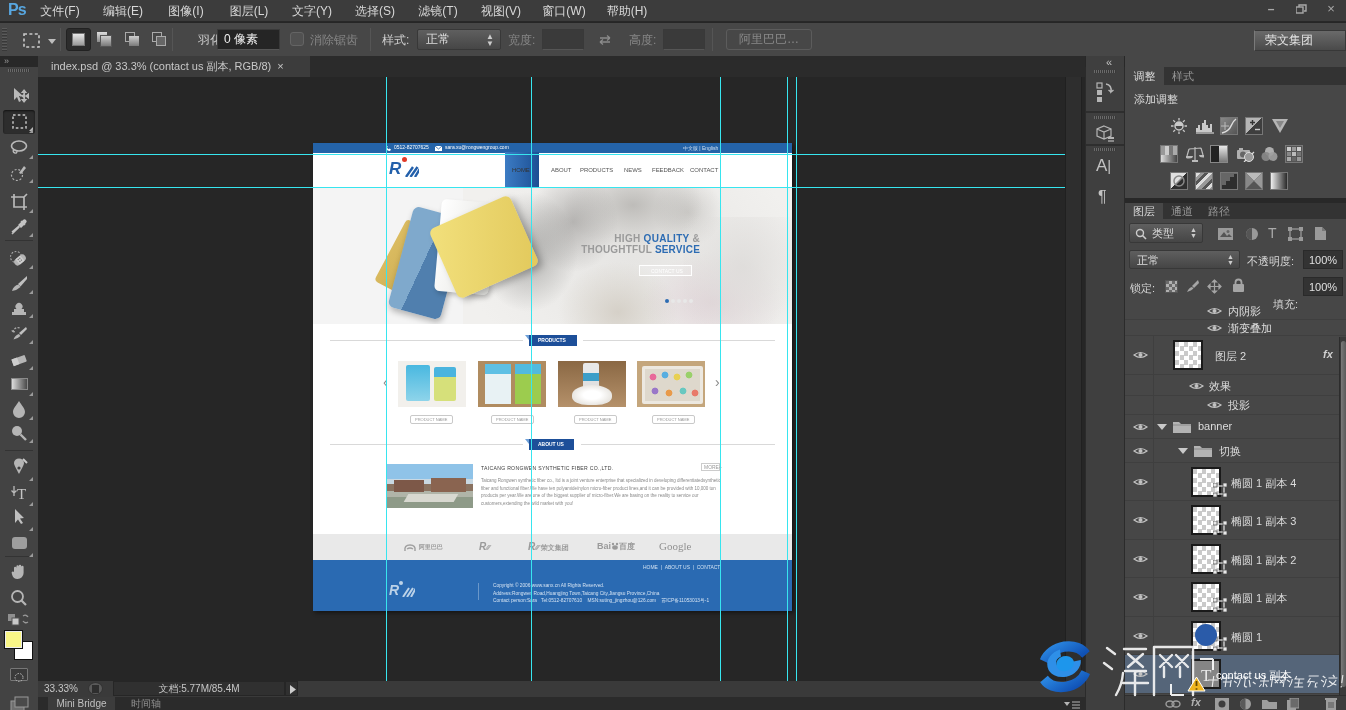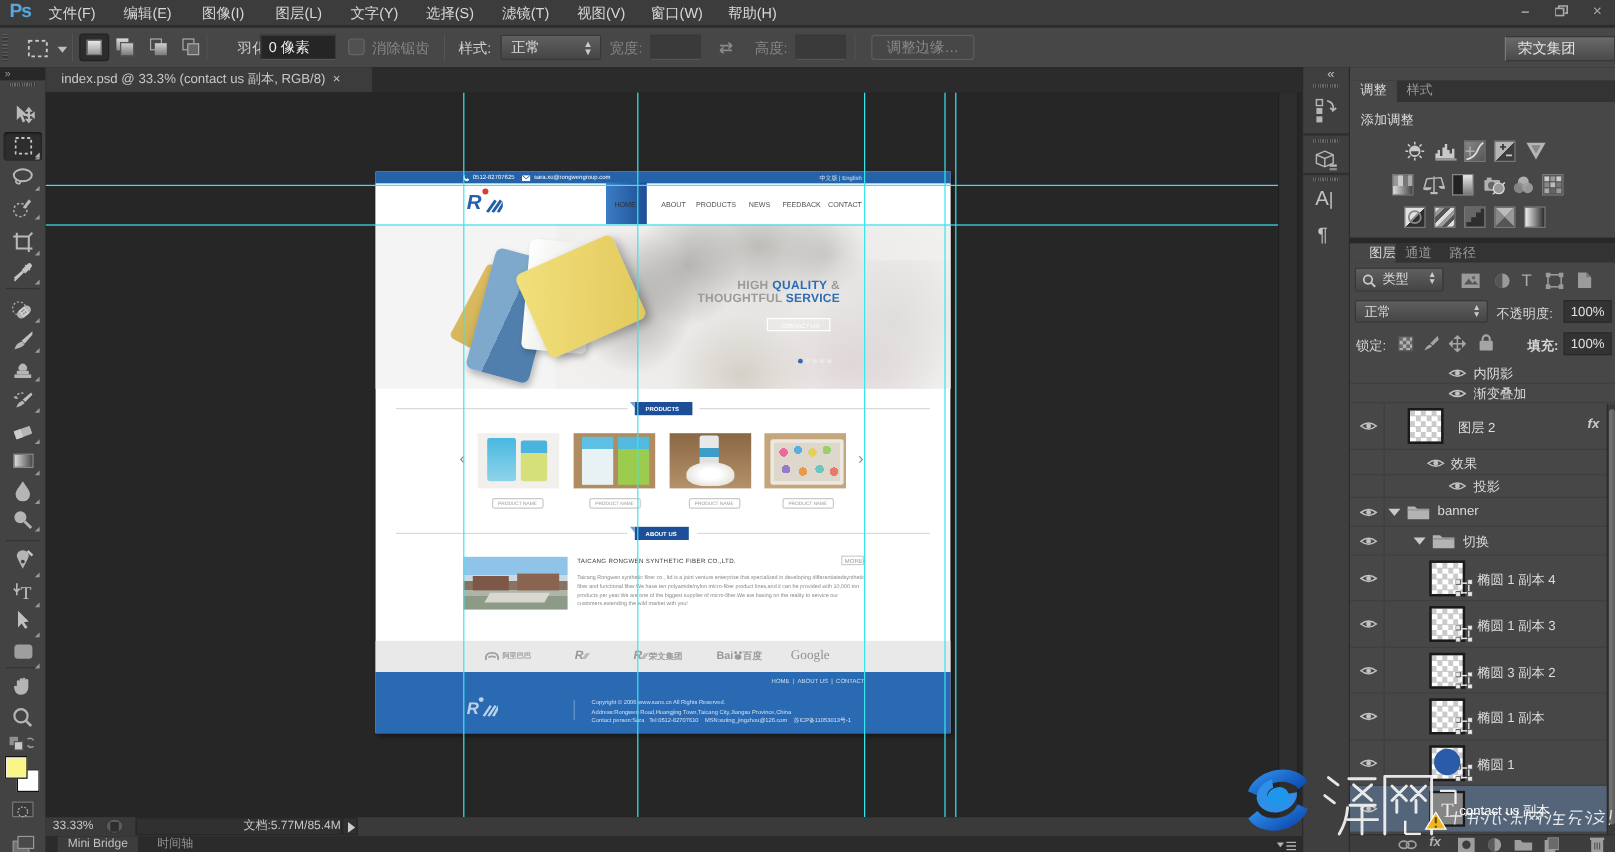--- a/index.html
+++ b/index.html
@@ -152,21 +152,21 @@
       <span style="position:absolute;right:6px;top:3px;font-size:8px;line-height:7px;color:#ccc;">▲<br>▼</span>
     </div>
     <div class="abs" style="left:508px;top:9px;color:#868686;">宽度:</div>
     <div class="darkinput" style="left:542px;top:6px;width:42px;height:21px;background:#3a3a3a;"></div>
     <svg class="abs" style="left:597px;top:11px" width="16" height="12">
         <path d="M3 4 H13 M13 4 L10 1.5 M13 4 L10 6.5 M13 8 H3 M3 8 L6 5.5 M3 8 L6 10.5" stroke="#8a8a8a" stroke-width="1.3" fill="none"></path>
       </svg>
     <div class="abs" style="left:629px;top:9px;color:#868686;">高度:</div>
     <div class="darkinput" style="left:663px;top:6px;width:42px;height:21px;background:#3a3a3a;"></div>
     <div class="osep" style="left:712px"></div>
-    <div class="abs" style="left:726px;top:6px;width:86px;height:21px;border:1px solid #5c5c5c;border-radius:3px;color:#8a8a8a;text-align:center;line-height:19px;">调整边缘…</div>
+    <div class="abs" style="left:726px;top:6px;width:86px;height:21px;border:1px solid #5c5c5c;border-radius:3px;color:#8a8a8a;text-align:center;line-height:19px;">阿里巴巴…</div>
     <div class="abs" style="left:1254px;top:7px;width:92px;height:21px;background:linear-gradient(#6a6a6a,#4a4a4a);border:1px solid #383838;border-left:1px solid #7a7a7a;color:#e2e2e2;line-height:19px;padding-left:10px;">荣文集团</div>
   </div>
 
   <div id="toolbar">
       <div id="toolhead">»</div>
     <div class="abs" style="left:8px;top:13px;width:22px;height:3px;background:repeating-linear-gradient(90deg,#6a6a6a 0 1px,#383838 1px 2px);"></div>
 
     <svg class="abs" style="left:10px;top:31px" width="19" height="18">
         <path d="M4 1 L4 13 L7 10 L9 15 L11 14 L9 9 L13 9 Z" fill="#b9b9b9"></path>
         <path d="M14 5 v8 M10 9 h8 M14 3 l-2 2.5 h4 Z M14 15 l-2 -2.5 h4 Z M12 9 l2.5 -2 v4 Z M16 9 l2.5 -2 v4 Z" stroke="#b9b9b9" stroke-width="1.2" fill="#b9b9b9"></path>
@@ -468,21 +468,21 @@
       <div class="guidev" style="left:682px;"></div>
       <div class="guidev" style="left:749px;"></div>
       <div class="guidev" style="left:758px;"></div>
     </div>
     <div id="vscroll"></div>
     <div id="statusbar">
       <div class="abs" style="left:6px;top:2px;">33.33%</div>
       <div class="abs" style="left:50px;top:1px;width:15px;height:13px;background:#5a5a5a;border-radius:50%;border:1px solid #333;">
         <div class="abs" style="left:3px;top:2px;width:7px;height:8px;background:#2e2e2e;"></div>
         </div>
-      <div class="abs" style="left:75px;top:0px;width:172px;height:15px;background:#303030;border:1px solid #262626;text-align:right;line-height:14px;">文档:5.77M/85.4M</div>
+      <div class="abs" style="left:75px;top:0px;width:172px;height:15px;background:#303030;border:1px solid #262626;text-align:center;line-height:14px;">文档:5.77M/85.4M</div>
       <div class="abs" style="left:247px;top:0px;width:13px;height:15px;background:#303030;border:1px solid #262626;"><svg width="8" height="9" style="margin:3px 0 0 3px">
             <path d="M1 0 L7 4.5 L1 9 Z" fill="#cccccc"></path>
           </svg></div>
     </div>
     <div id="bottomtabs">
       <div class="abs" style="left:10px;top:0;width:67px;height:13px;background:#3c3c3c;text-align:center;line-height:13px;">Mini Bridge</div>
       <div class="abs" style="left:80px;top:0;width:56px;height:13px;color:#8f8f8f;text-align:center;line-height:13px;">时间轴</div>
     </div>
   </div>
 
@@ -504,21 +504,21 @@
           <rect x="13" y="13" width="6" height="2" fill="#b5b5b5"></rect>
           <rect x="13" y="16" width="6" height="2" fill="#8a8a8a"></rect>
         </svg>
       <div class="abs" style="left:0;top:88px;width:38px;height:2px;background:#2e2e2e;"></div>
       <div class="grip" style="top:92px"></div>
       <div class="abs" style="left:10px;top:100px;color:#c2c2c2;font-size:17px;">A<span style="font-size:15px;">|</span></div>
       <div class="abs" style="left:12px;top:132px;color:#c2c2c2;font-size:16px;">¶</div>
     </div>
     <div id="panels">
 
-      <div class="abs" style="left:0;top:11px;width:221px;height:18px;background:#333333;font-family:Liberation Mono, monospace;">
+      <div class="abs" style="left:0;top:11px;width:221px;height:18px;background:#333333;">
         <div class="abs" style="left:0;top:0;width:39px;height:18px;background:#474747;color:#d9d9d9;font-size:11px;text-align:center;line-height:18px;">调整</div>
         <div class="abs" style="left:39px;top:0;width:38px;height:18px;color:#989898;font-size:11px;text-align:center;line-height:18px;">样式</div>
       </div>
       <div class="abs" style="left:0;top:29px;width:221px;height:113px;background:#474747;">
         <div class="abs" style="left:9px;top:7px;color:#dcdcdc;font-size:11px;">添加调整</div>
         <div id="adjrow1" class="adjrow" style="left:46px;top:33px;">
           <div class="ai"><svg width="16" height="16">
                 <circle cx="8" cy="8" r="4" fill="none" stroke="#c9c9c9" stroke-width="1.5"></circle>
                 <path d="M8 8 a4 4 0 0 1 0 -8 Z" fill="#c9c9c9" transform="translate(0 4) rotate(90 8 4)"></path>
                 <g stroke="#c9c9c9" stroke-width="1.3">
@@ -595,21 +595,21 @@
                 <path d="M0 16 H16 L8 8 Z" fill="#555"></path>
                 <path d="M0 0 V16 L8 8 Z" fill="#888"></path>
                 <path d="M16 0 V16 L8 8 Z" fill="#999"></path>
               </svg></div>
           <div class="ai" style="outline:1px solid #777;background:linear-gradient(90deg,#efefef,#2a2a2a);"></div>
         </div>
       </div>
 
       <div class="abs" style="left:0;top:142px;width:221px;height:5px;background:#282828;"></div>
       <div class="abs" style="left:0;top:147px;width:221px;height:16px;background:#333333;">
-        <div class="abs" style="left:0;top:0;width:38px;height:16px;background:#474747;color:#d9d9d9;font-size:11px;text-align:right;line-height:16px;">图层</div>
+        <div class="abs" style="left:0;top:0;width:38px;height:16px;background:#474747;color:#d9d9d9;font-size:11px;text-align:center;line-height:16px;">图层</div>
         <div class="abs" style="left:38px;top:0;width:38px;height:16px;color:#989898;font-size:11px;text-align:center;line-height:16px;">通道</div>
         <div class="abs" style="left:76px;top:0;width:36px;height:16px;color:#989898;font-size:11px;text-align:center;line-height:16px;">路径</div>
       </div>
       <div class="abs" style="left:0;top:163px;width:221px;height:491px;background:#474747;color:#d6d6d6;font-size:11px;">
 
         <div class="combo" style="left:4px;top:4px;width:74px;height:20px;padding-left:22px;">类型<span class="updown">▲<br>▼</span><svg style="position:absolute;left:5px;top:4px" width="12" height="12">
               <circle cx="5" cy="5" r="3.5" fill="none" stroke="#ccc" stroke-width="1.4"></circle>
               <path d="M7.5 7.5 L11 11" stroke="#ccc" stroke-width="1.6"></path>
             </svg></div>
         <svg class="abs" style="left:92px;top:8px" width="17" height="14">
@@ -644,21 +644,21 @@
             <path d="M13 1 L7 7 l2 2 L14 4 Z" fill="#a5a5a5"></path>
             <path d="M7 8 q-3 .5 -5 5 q4.5 -1.5 6.5 -3.5 Z" fill="#a5a5a5"></path>
           </svg>
         <svg class="abs" style="left:82px;top:60px" width="15" height="15">
             <path d="M7.5 1 v13 M1 7.5 h13 M7.5 1 l-2 2 h4 Z M7.5 14 l-2 -2 h4 Z M1 7.5 l2 -2 v4 Z M14 7.5 l-2 -2 v4 Z" stroke="#a5a5a5" fill="#a5a5a5" stroke-width="1.2"></path>
           </svg>
         <svg class="abs" style="left:107px;top:59px" width="13" height="15">
             <rect x="1" y="6" width="11" height="8" rx="1" fill="#a5a5a5"></rect>
             <path d="M3.5 6 V4.5 a3 3 0 0 1 6 0 V6" fill="none" stroke="#a5a5a5" stroke-width="1.8"></path>
           </svg>
-        <div class="abs" style="left:148px;top:62px;font-weight:bold;">填充:</div>
+        <div class="abs" style="left:148px;top:78px;">填充:</div>
         <div class="darkval" style="left:178px;top:58px;">100%</div>
 
         <div id="layerlist" class="abs" style="left:0;top:82px;width:221px;">
           <div class="lrow" style="height:19px;">
             <svg class="eye" style="left:82px;top:5px" viewBox="0 0 15 10">
                 <path d="M1 5 Q7.5 0 14 5 Q7.5 10 1 5 Z" fill="none" stroke="#c2c2c2" stroke-width="1.2"></path>
                 <circle cx="7.5" cy="5" r="2" fill="#c2c2c2"></circle>
               </svg>
             <span style="position:absolute;left:103px;top:3px;">内阴影</span>
           </div>
@@ -766,21 +766,21 @@
               <div class="lthumb" style="left:66px;top:4px;"></div>
               <svg class="vmask" style="left:88px;top:20px" viewBox="0 0 14 14">
                 <rect x="3" y="3" width="8" height="8" fill="none" stroke="#e8e8e8" stroke-width="1.2"></rect>
                 <g fill="#e8e8e8" stroke="#555" stroke-width=".8">
                   <rect x="0" y="0" width="4" height="4"></rect>
                   <rect x="10" y="0" width="4" height="4"></rect>
                   <rect x="0" y="10" width="4" height="4"></rect>
                   <rect x="10" y="10" width="4" height="4"></rect>
                 </g>
               </svg>
-              <span class="elabel">椭圆 3 副本 2</span>
+              <span class="elabel">椭圆 1 副本 2</span>
             </div>
           <div class="lrow eligroup" style="height:39px;">
               <svg class="eye" style="left:8px;top:14px" viewBox="0 0 15 10">
                 <path d="M1 5 Q7.5 0 14 5 Q7.5 10 1 5 Z" fill="none" stroke="#c2c2c2" stroke-width="1.2"></path>
                 <circle cx="7.5" cy="5" r="2" fill="#c2c2c2"></circle>
               </svg>
               <div style="position:absolute;left:28px;top:0;width:1px;height:100%;background:#3f3f3f;"></div>
               <div class="lthumb" style="left:66px;top:4px;"></div>
               <svg class="vmask" style="left:88px;top:20px" viewBox="0 0 14 14">
                 <rect x="3" y="3" width="8" height="8" fill="none" stroke="#e8e8e8" stroke-width="1.2"></rect>

